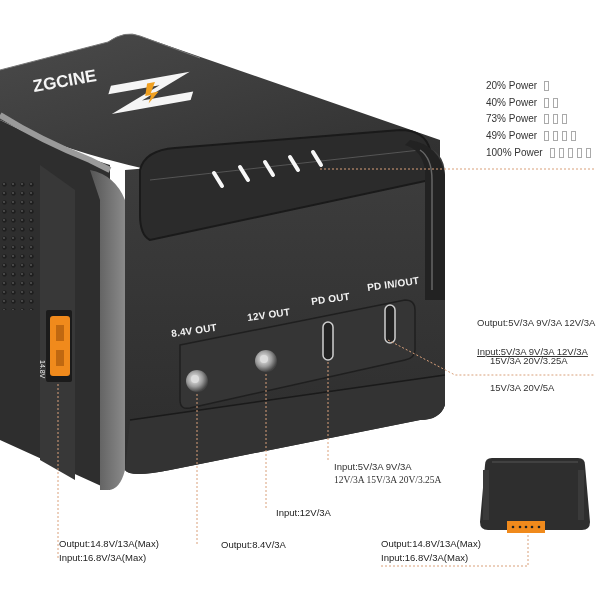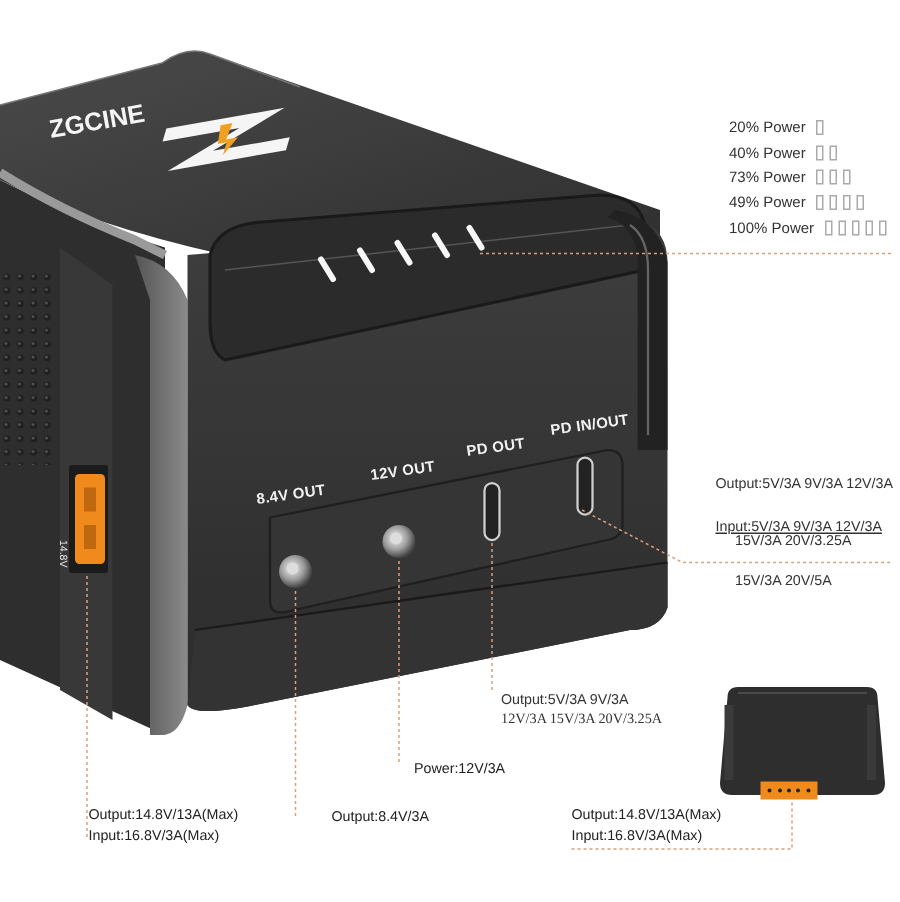--- a/index.html
+++ b/index.html
@@ -163,26 +163,26 @@
   </div>
 
   <div>
     <div class="lbl" style="left:477px;top:316px;">Output:5V/3A  9V/3A  12V/3A</div>
     <div class="lbl" style="left:490px;top:330px;margin-top:24px;">15V/3A  20V/3.25A</div>
     <div class="lbl" style="left:477px;top:345px;text-decoration:underline;">Input:5V/3A  9V/3A  12V/3A</div>
     <div class="lbl" style="left:490px;top:359px;margin-top:22px;">15V/3A  20V/5A</div>
   </div>
 
   <div>
-    <div class="lbl" style="left:334px;top:460px;">Output:5V/3A  9V/3A</div>
+    <div class="lbl" style="left:334px;top:460px;">Input:5V/3A  9V/3A</div>
     <div class="lbl" style="left:334px;top:474px;font-family:Liberation Serif, serif;">12V/3A  15V/3A  20V/3.25A</div>
   </div>
 
   <div>
-    <div class="lbl dark" style="left:276px;top:506px;">Power:12V/3A</div>
+    <div class="lbl dark" style="left:276px;top:506px;">Input:12V/3A</div>
   </div>
 
   <div>
     <div class="lbl dark" style="left:221px;top:538px;">Output:8.4V/3A</div>
   </div>
 
   <div>
     <div class="lbl dark" style="left:59px;top:537px;">Output:14.8V/13A(Max)</div>
     <div class="lbl dark" style="left:59px;top:551px;">Input:16.8V/3A(Max)</div>
   </div>

